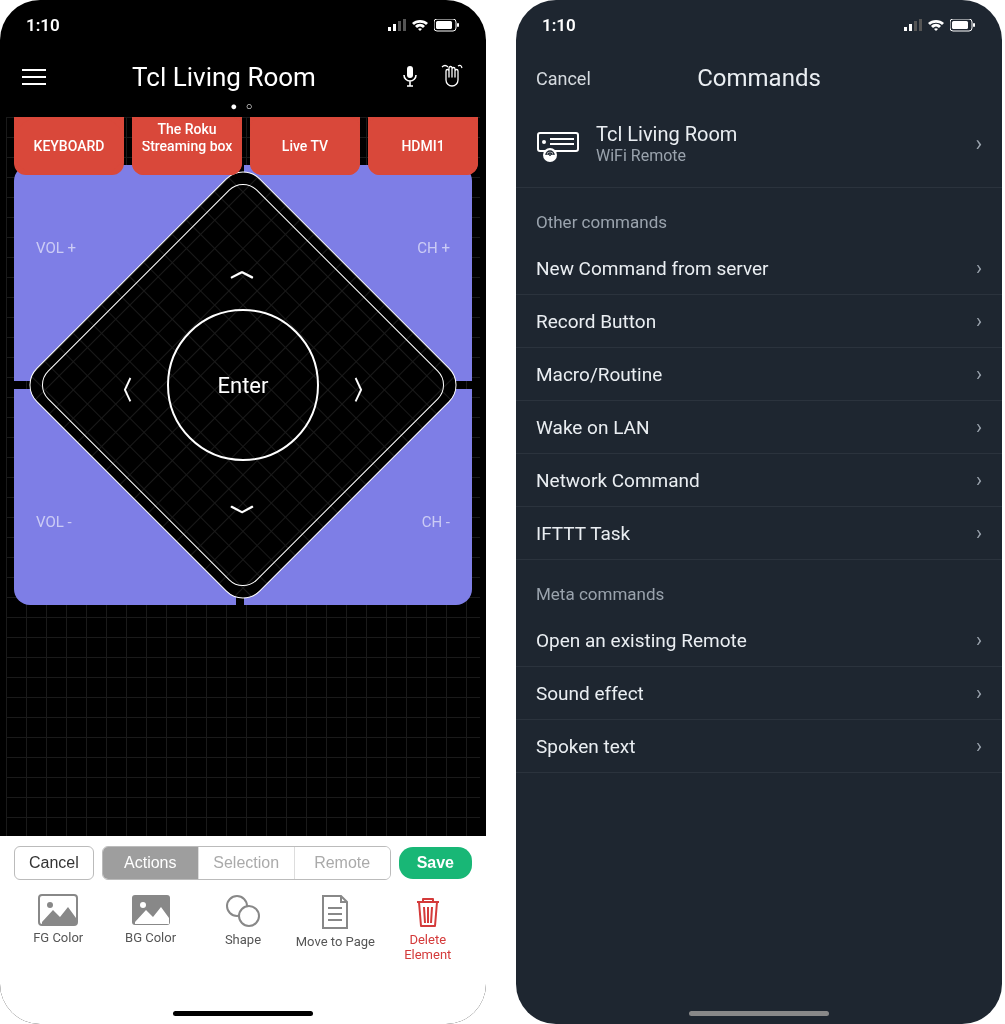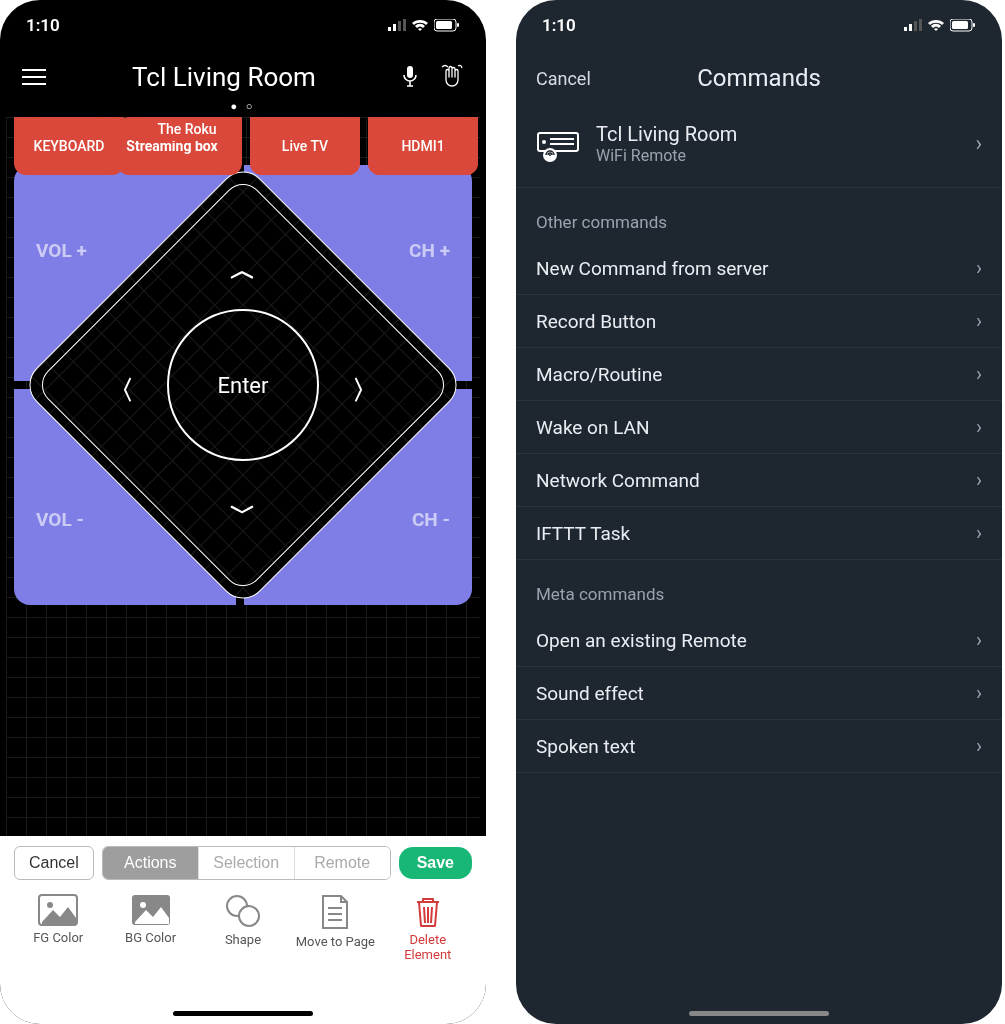--- a/index.html
+++ b/index.html
@@ -73,22 +73,22 @@
   .row-top .red-btn { top:0; height:36px; width:110px; border-top-left-radius:0; border-top-right-radius:0;}
   .bt-home  { left:8px; }
   .bt-play  { left:126px; }
   .bt-pause { left:244px; }
   .bt-mute  { left:362px; width:104px;}
 
   .purple-quad {
     position:absolute;
     background:#7e7ee6;
     color:rgba(255,255,255,0.6);
-    font-size:19px;
-    display:flex; align-items:center;font-weight:bold;
+    font-size:15px;
+    display:flex; align-items:center;
   }
   .quad-tl { left:8px;  top:48px;  width:222px; height:216px; border-top-left-radius:16px; justify-content:flex-start; padding-left:22px; align-items:flex-start; padding-top:74px;}
   .quad-tr { left:238px; top:48px;  width:228px; height:216px; border-top-right-radius:16px; justify-content:flex-end; padding-right:22px; align-items:flex-start; padding-top:74px;}
   .quad-bl { left:8px;  top:272px; width:222px; height:216px; border-bottom-left-radius:16px; justify-content:flex-start; padding-left:22px; align-items:flex-end; padding-bottom:74px;}
   .quad-br { left:238px; top:272px; width:228px; height:216px; border-bottom-right-radius:16px; justify-content:flex-end; padding-right:22px; align-items:flex-end; padding-bottom:74px;}
 
   .diamond {
     position:absolute;
     left:50%; top:268px;
     width:316px; height:316px;
@@ -127,21 +127,21 @@
   .arrow.down  { left:50%; top:378px;  transform:translateX(-50%);}
   .arrow.leftA { left:102px; top:256px;}
   .arrow.rightA{ right:102px; top:256px;}
 
   .row2 .red-btn { height:58px; width:110px; }
   .bt-poweroff { left:8px;   top:502px;}
   .bt-back     { left:126px; top:502px;}
   .bt-info     { left:244px; top:502px;}
   .bt-search   { left:362px; top:502px; width:104px;}
   .bt-keyboard { left:8px;   top:570px;border-radius:26px;}
-  .bt-stream   { left:111px; top:570px;font-weight:bold;}
+  .bt-stream   { left:126px; top:570px;}
   .bt-livetv   { left:244px; top:570px;}
   .bt-hdmi     { left:362px; top:570px; width:104px;}
   .bt-roku     { left:126px; top:638px;}
   .row2 .red-btn, .row3 .red-btn { top:auto; }
 
   
   .left .bottombar {
     position:absolute;
     left:0; right:0; bottom:0;
     background:#fff;

